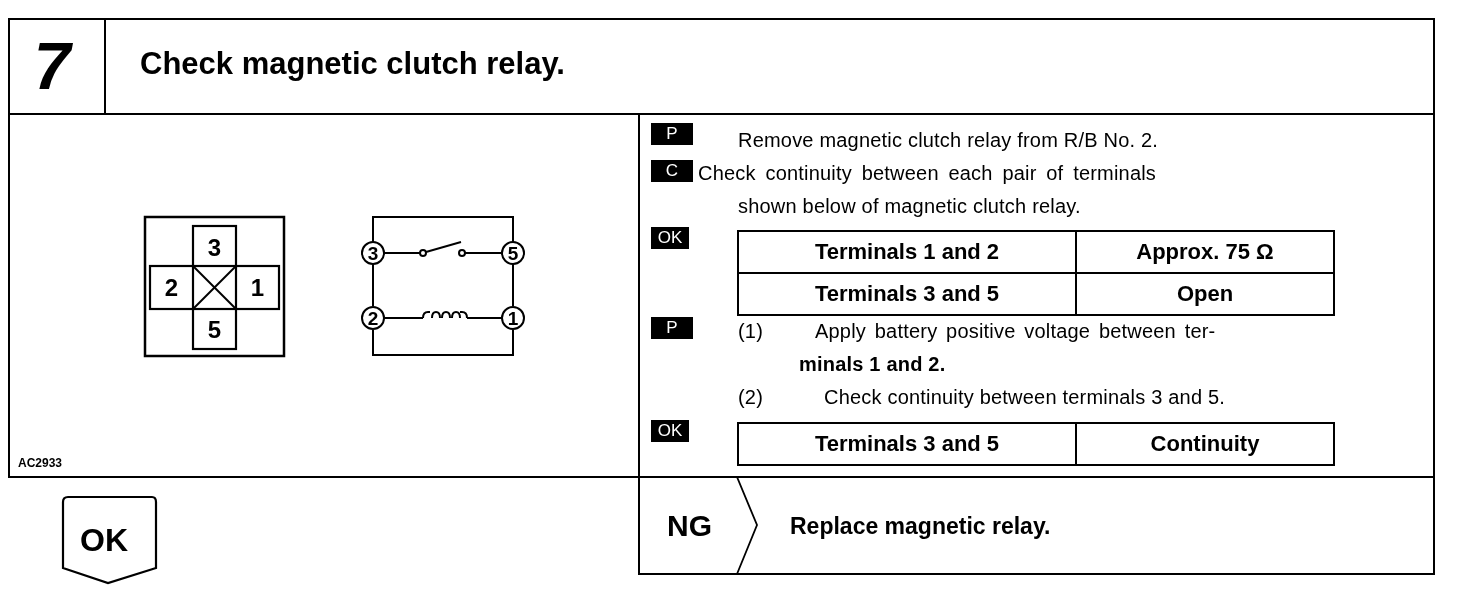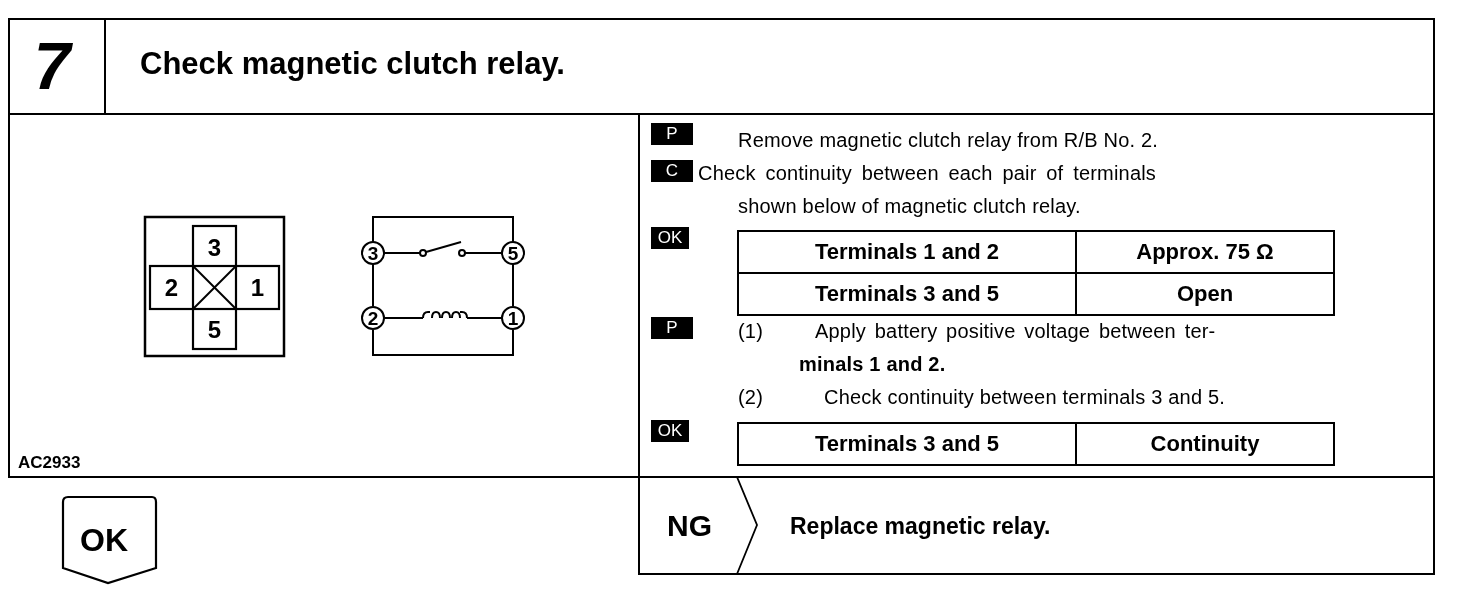--- a/index.html
+++ b/index.html
@@ -11,21 +11,21 @@
   #frame { left:8px; top:18px; width:1427px; height:460px; border:2px solid #000; }
   #step-box { left:8px; top:18px; width:98px; height:97px; border-right:2px solid #000; }
   #header-line { left:8px; top:113px; width:1427px; height:0; border-top:2px solid #000; }
   #split-line { left:638px; top:114px; width:0; height:364px; border-left:2px solid #000; }
 
   #step-number { left:22px; top:30px; width:60px; height:72px; font-size:66px; font-weight:bold;
                  font-style:italic; line-height:72px; text-align:center; }
   #title { left:140px; top:44px; font-size:31px; font-weight:bold; line-height:40px; white-space:nowrap; }
 
   
-  #figure-code { left:18px; top:455px; font-size:17px; font-weight:bold; line-height:16px; }
+  #figure-code { left:18px; top:455px; font-size:12px; font-weight:bold; line-height:16px; }
 
   
   .badge { background:#000; color:#fff; font-size:17px; line-height:22px; text-align:center;
            height:22px; width:42px; }
   .badge-sm { width:38px; }
 
   .txt { font-size:20px; line-height:33px; white-space:nowrap; letter-spacing:0.2px; }
 
   table.spec { border-collapse:collapse; position:absolute; }
   table.spec td { border:2px solid #000; font-size:22px; text-align:center; height:34px;

